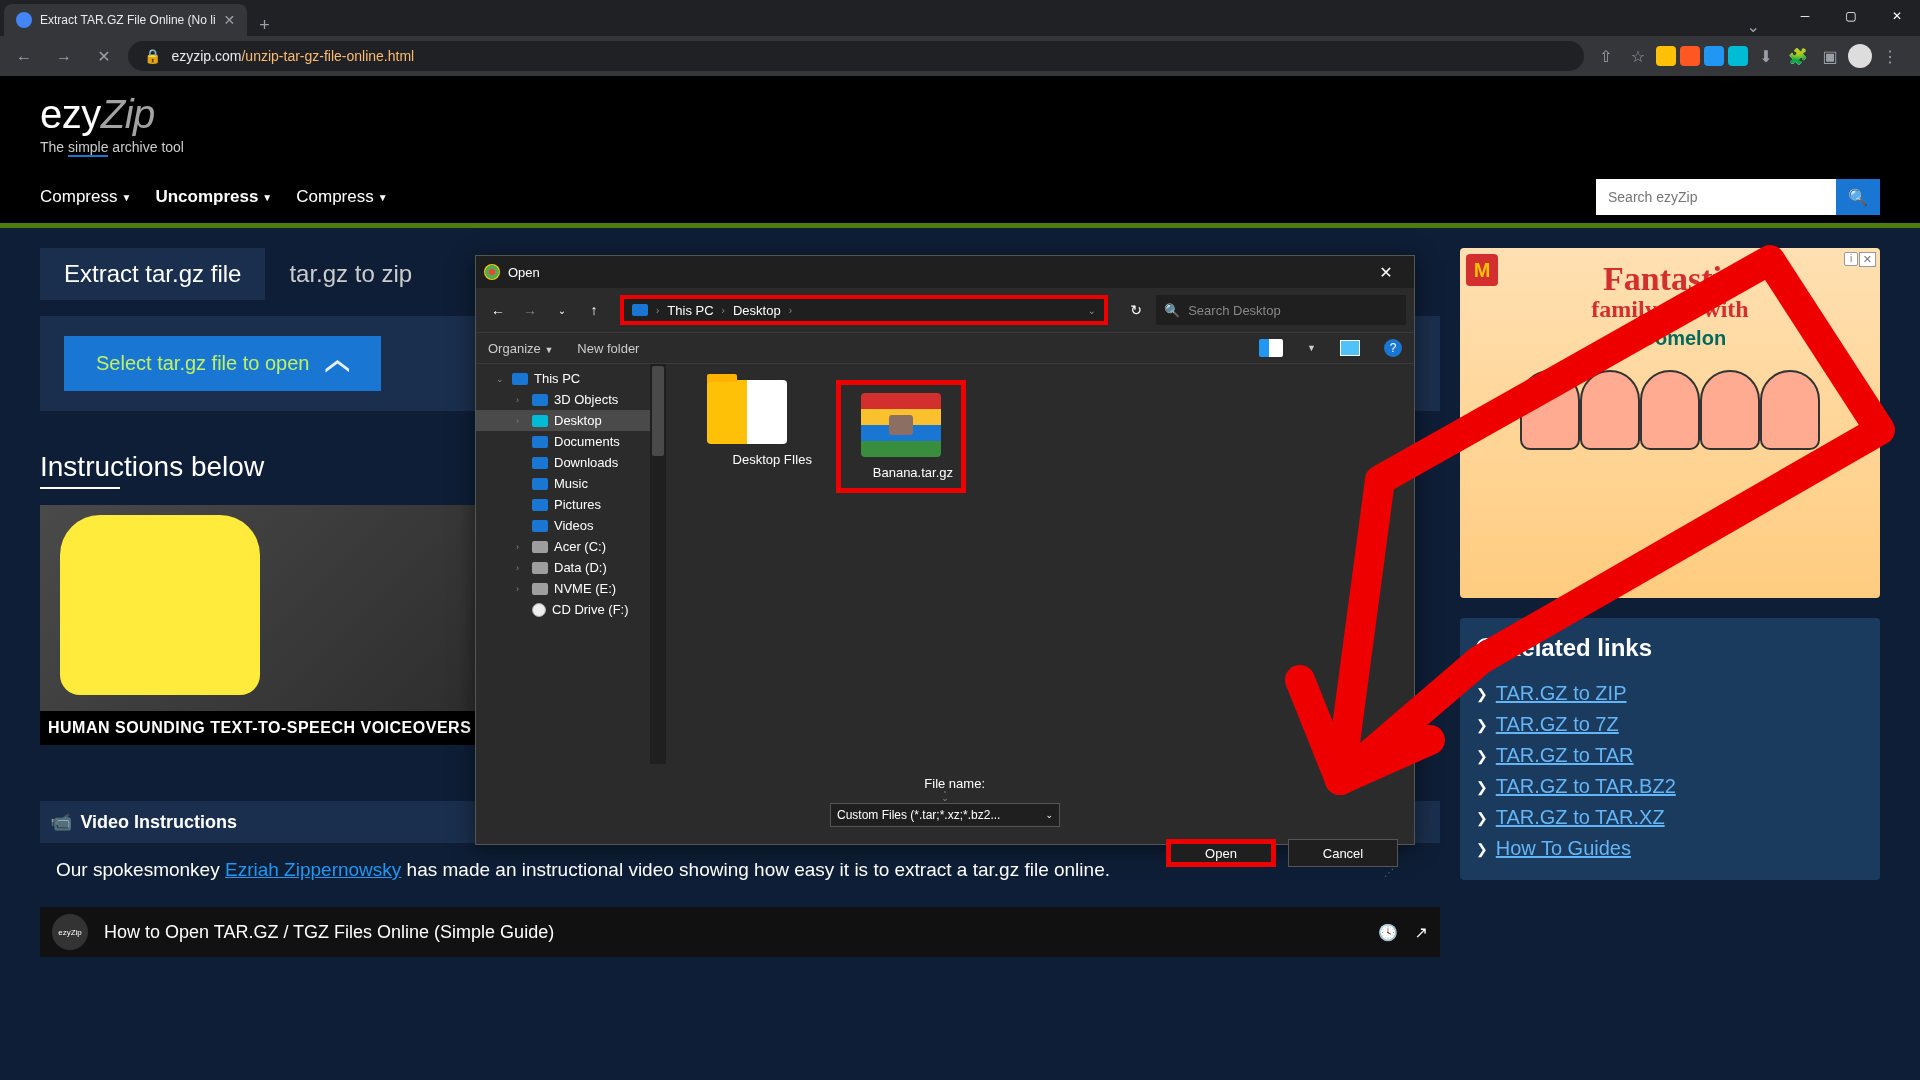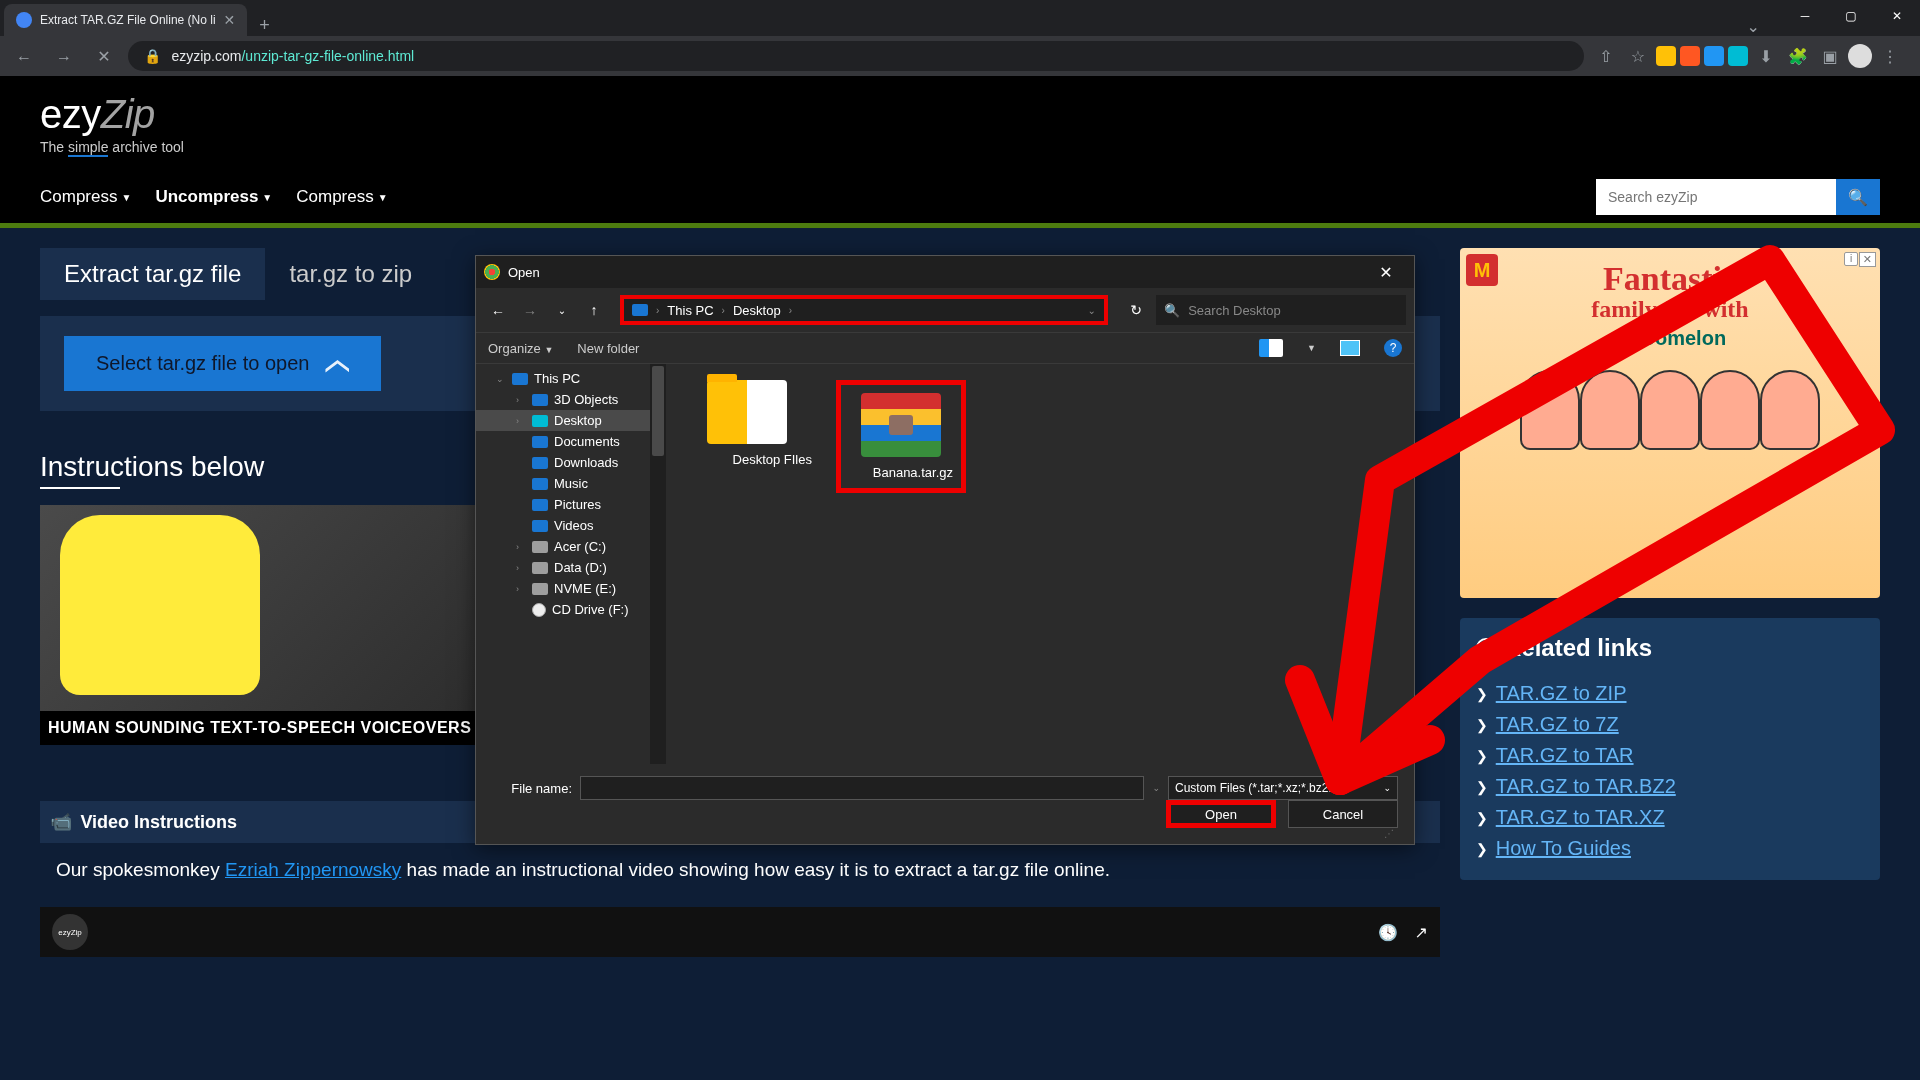--- a/index.html
+++ b/index.html
@@ -9,21 +9,21 @@
 .chrome-tabs { background: #202124; height: 36px; display: flex; align-items: flex-end; padding-left: 4px; }
 .tab { background: #35363a; height: 32px; border-radius: 8px 8px 0 0; padding: 0 12px; display: flex; align-items: center; gap: 8px; min-width: 240px; color: #e8eaed; font-size: 12px; }
 .tab-icon { width: 16px; height: 16px; background: #4285f4; border-radius: 50%; }
 .tab-close { color: #9aa0a6; font-size: 14px; margin-left: auto; cursor: pointer; }
 .new-tab { color: #9aa0a6; font-size: 18px; padding: 0 12px; }
 
 .chrome-address { background: #35363a; height: 40px; display: flex; align-items: center; padding: 0 8px; gap: 8px; }
 .nav-btn { width: 32px; height: 32px; display: flex; align-items: center; justify-content: center; color: #9aa0a6; font-size: 16px; border-radius: 50%; }
 .url-bar { flex: 1; background: #202124; border-radius: 20px; height: 30px; display: flex; align-items: center; padding: 0 16px; color: #9aa0a6; font-size: 14px; gap: 10px; }
 .url-domain { color: #e8eaed; }
-.url-path { color: #5eead4; }
+.url-path { color: #fdba74; }
 .chrome-actions { display: flex; gap: 4px; align-items: center; padding-right: 8px; }
 .chrome-icon { width: 28px; height: 28px; display: flex; align-items: center; justify-content: center; color: #9aa0a6; }
 .ext-icon { width: 20px; height: 20px; border-radius: 4px; }
 .profile-icon { width: 24px; height: 24px; border-radius: 50%; background: #ddd; }
 
 
 .win-controls { position: absolute; top: 0; right: 0; display: flex; }
 .win-btn { width: 46px; height: 32px; display: flex; align-items: center; justify-content: center; color: #fff; font-size: 12px; }
 
 
@@ -41,21 +41,21 @@
 .search-wrap { margin-left: auto; display: flex; }
 .search-input { width: 240px; height: 36px; border: none; padding: 0 12px; font-size: 14px; background: #fff; }
 .search-btn { width: 44px; height: 36px; background: #1976d2; display: flex; align-items: center; justify-content: center; color: #fff; }
 
 
 .page-body { background: #0e1e36; min-height: calc(100% - 76px - 90px - 50px); padding: 20px 40px; display: flex; gap: 20px; }
 .left-col { flex: 1; min-width: 0; }
 .tab-row { display: flex; margin-bottom: 16px; }
 .page-tab { padding: 12px 24px; font-size: 24px; color: #fff; background: #1a2f4d; }
 .page-tab.inactive { background: transparent; color: #ccc; }
-.select-btn { background: #1976d2; color: #0f172a; padding: 16px 32px; font-size: 20px; display: inline-flex; align-items: center; gap: 16px; margin-left: 24px; }
+.select-btn { background: #1976d2; color: #bef264; padding: 16px 32px; font-size: 20px; display: inline-flex; align-items: center; gap: 16px; margin-left: 24px; }
 .select-icon { width: 24px; height: 18px; background: #fff; opacity: .9; clip-path: polygon(0 100%, 50% 50%, 100% 100%, 100% 80%, 50% 30%, 0 80%); }
 
 .instr-heading { color: #fff; font-size: 28px; margin-top: 40px; margin-bottom: 4px; }
 .heading-underline { width: 80px; height: 2px; background: #fff; margin-bottom: 16px; }
 
 .ad-video { width: 480px; height: 240px; background: linear-gradient(135deg, #4a4a4a 0%, #2a2a2a 100%); margin-bottom: 16px; position: relative; }
 .ad-caption-bar { position: absolute; bottom: 0; left: 0; right: 0; background: #000; color: #fff; font-size: 16px; font-weight: bold; padding: 8px; letter-spacing: 0.5px; }
 
 .open-btn { background: #1976d2; color: #fff; padding: 10px 28px; font-size: 20px; border-radius: 4px; display: inline-block; margin-left: 530px; margin-top: -60px; position: relative; }
 
@@ -125,21 +125,21 @@
 .folder-icon { width: 80px; height: 64px; background: #ffc107; border-radius: 4px; margin: 0 auto 8px; position: relative; }
 .folder-icon::before { content:''; position:absolute; top:-6px; left:0; width:30px; height:8px; background:#ffb300; border-radius:2px 2px 0 0; }
 .folder-icon.compound { background: linear-gradient(90deg, #ffc107 50%, #fff 50%); }
 .archive-icon { width: 80px; height: 64px; margin: 0 auto 8px; display: flex; flex-direction: column; border-radius: 4px; overflow: hidden; }
 .archive-stripe { flex: 1; }
 .s-red { background: #d32f2f; } .s-yellow { background: #fbc02d; } .s-green { background: #388e3c; } .s-blue { background: #1976d2; }
 .archive-buckle { position: absolute; left: 50%; top: 50%; transform: translate(-50%, -50%); width: 24px; height: 20px; background: #8d6e63; border-radius: 3px; }
 .file-item.highlighted { border: 5px solid #e00; padding: 8px; }
 
 .dlg-footer { padding: 12px 16px; }
-.filename-row { display: flex; align-items: center; gap: 8px; margin-bottom: 0; }
+.filename-row { display: flex; align-items: center; margin-bottom: 12px; flex-direction: column; }
 .filename-label { color: #fff; font-size: 13px; width: 80px; text-align: right; }
 .filename-input { flex: 1; height: 24px; background: #1f1f1f; border: 1px solid #555; }
 .filter-select { width: 230px; height: 24px; background: #1f1f1f; border: 1px solid #555; color: #fff; font-size: 12px; padding: 0 6px; display: flex; align-items: center; }
 .dlg-btn-row { display: flex; justify-content: flex-end; gap: 12px; }
 .dlg-btn { width: 110px; height: 28px; background: #1f1f1f; border: 1px solid #555; color: #fff; font-size: 13px; display: flex; align-items: center; justify-content: center; }
 .dlg-btn.primary { border: 5px solid #e00; }
 .resize-grip { font-size: 10px; color: #666; text-align: right; padding-right: 4px; }
 
 
 .red-arrow { position: absolute; z-index: 200; pointer-events: none; }
@@ -243,20 +243,21 @@
 
     <div class="video-instr-box">
       <span>📹</span>
       <span>Video Instructions</span>
     </div>
     <div class="spokesmonkey-line">
       <span>Our spokesmonkey </span><a>Ezriah Zippernowsky</a><span> has made an instructional video showing how easy it is to extract a tar.gz file online.</span>
     </div>
     <div class="vid-embed">
       <div class="vid-avatar">ezyZip</div>
+      <div class="vid-title">How to Open TAR.GZ / TGZ Files Online (Simple Guide)</div>
       <div class="vid-controls">
         <span>🕓</span>
         <span>↗</span>
       </div>
     </div>
   </div>
 
   <div class="right-col">
     <div class="ad-box">
       <div class="ad-mcd">M</div>

